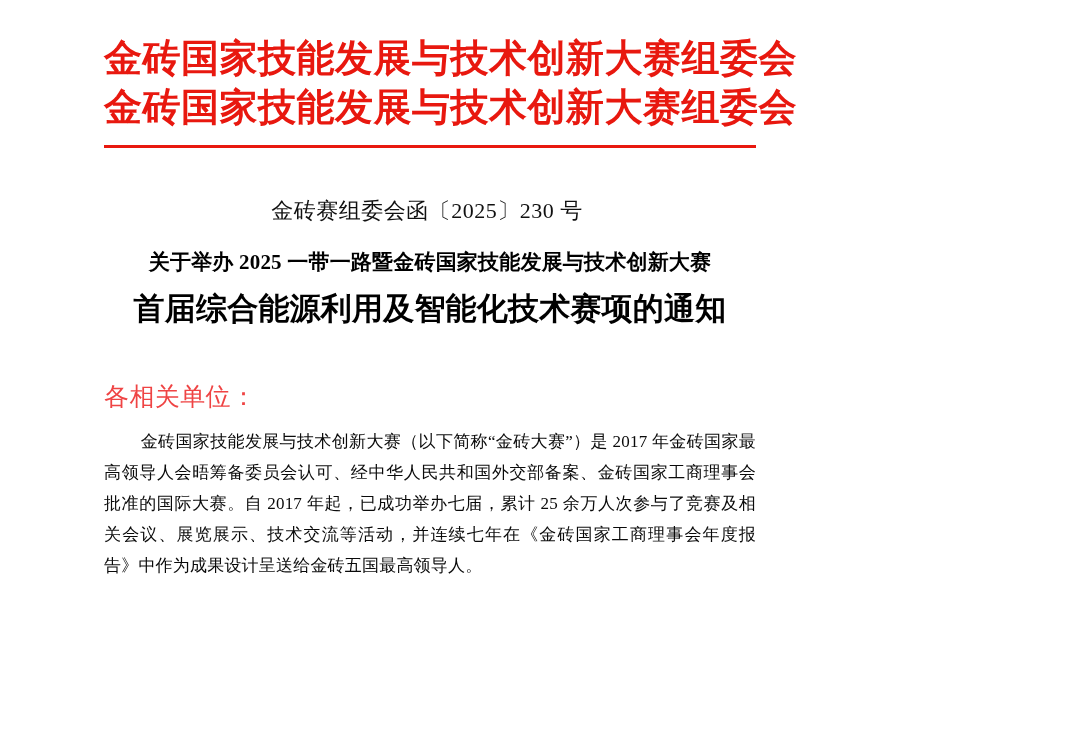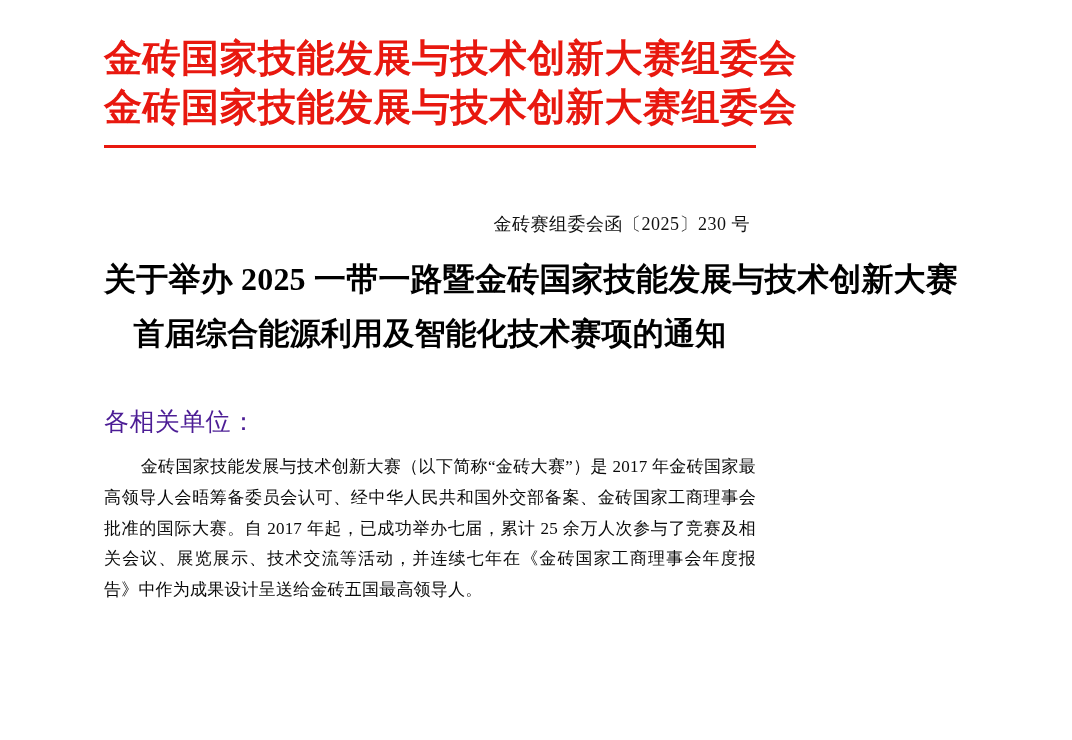--- a/index.html
+++ b/index.html
@@ -36,54 +36,54 @@
     white-space: nowrap;
   }
   .letterhead-rule {
     margin-top: 14px;
     height: 3px;
     background: #e8180f;
   }
 
   
   .doc-number {
-    margin-top: 64px;
-    text-align: right;
-    font-size: 18px;
+    margin-top: 48px;
+    text-align: center;
+    font-size: 22px;
     color: #101010;
     letter-spacing: 0.5px;
     padding-right: 6px;
   }
 
   
   .doc-title {
     margin-top: 22px;
     text-align: center;
     font-weight: bold;
     color: #000000;
   }
   .doc-title .t1 {
-    font-size: 32px;
+    font-size: 21px;
     line-height: 1.34;
     letter-spacing: 0.2px;
     white-space: nowrap;
   }
   .doc-title .t2 {
     font-size: 31px;
     line-height: 1.34;
     letter-spacing: 0.2px;
     white-space: nowrap;
     margin-top: 12px;
   }
 
   
   .salutation {
     margin-top: 50px;
     font-size: 25px;
-    color: #4c1d95;
+    color: #ef4444;
     letter-spacing: 0.4px;
   }
   .para {
     margin-top: 14px;
     font-size: 17px;
     line-height: 1.82;
     color: #0a0a0a;
     text-align: justify;
     text-align-last: left;
     text-justify: inter-character;

